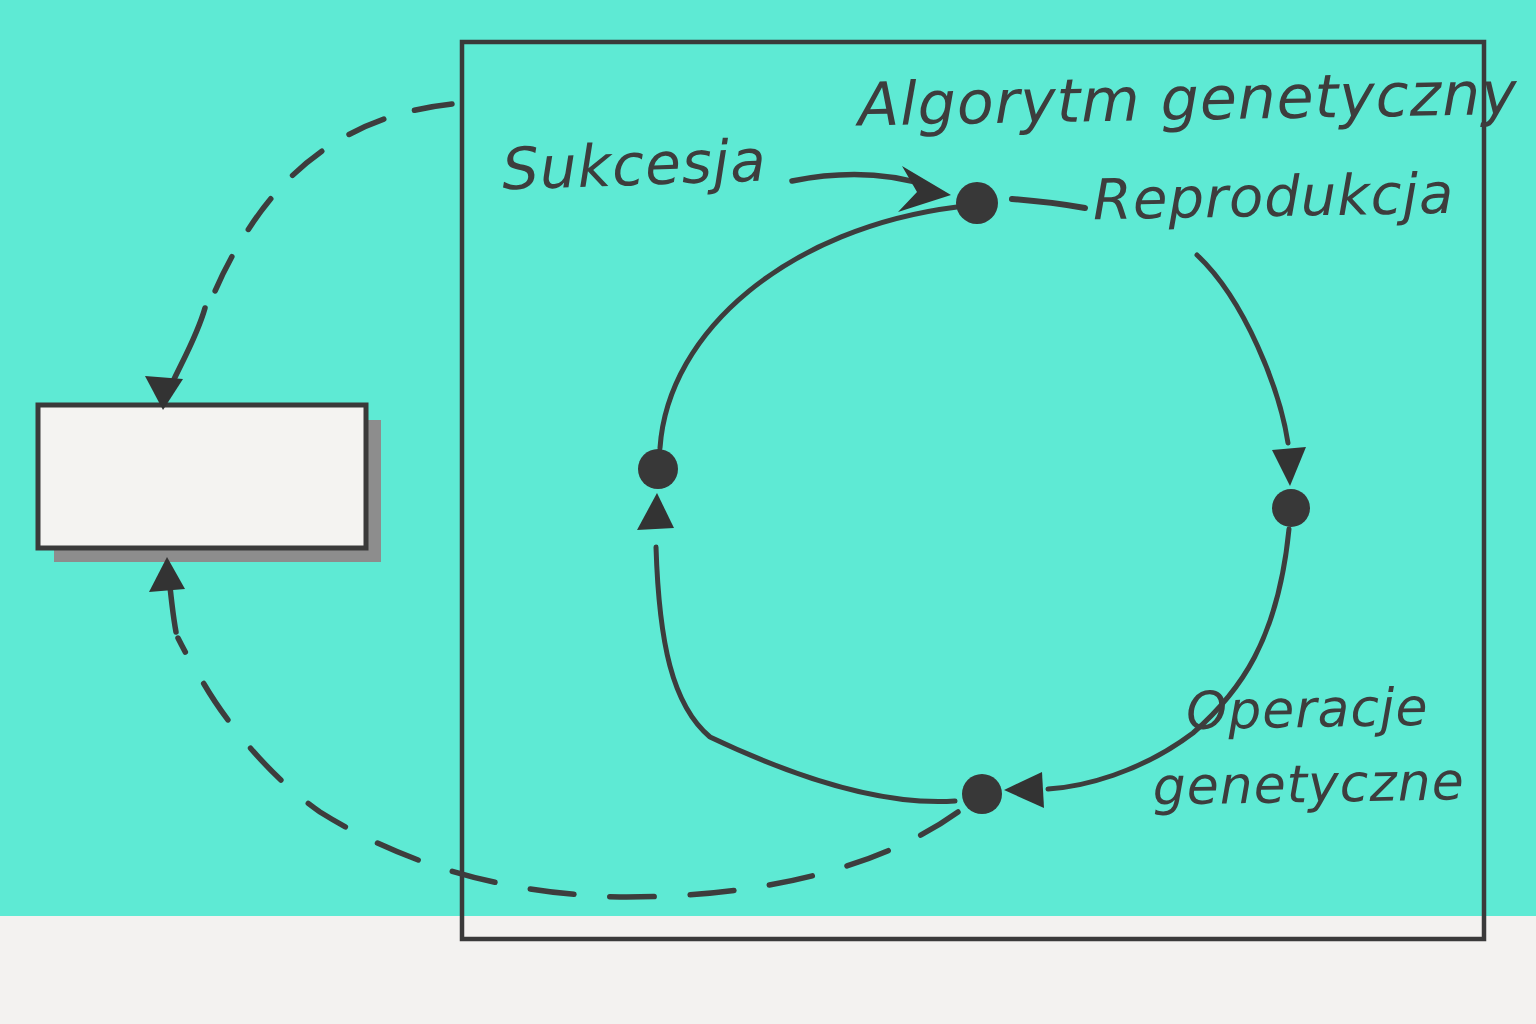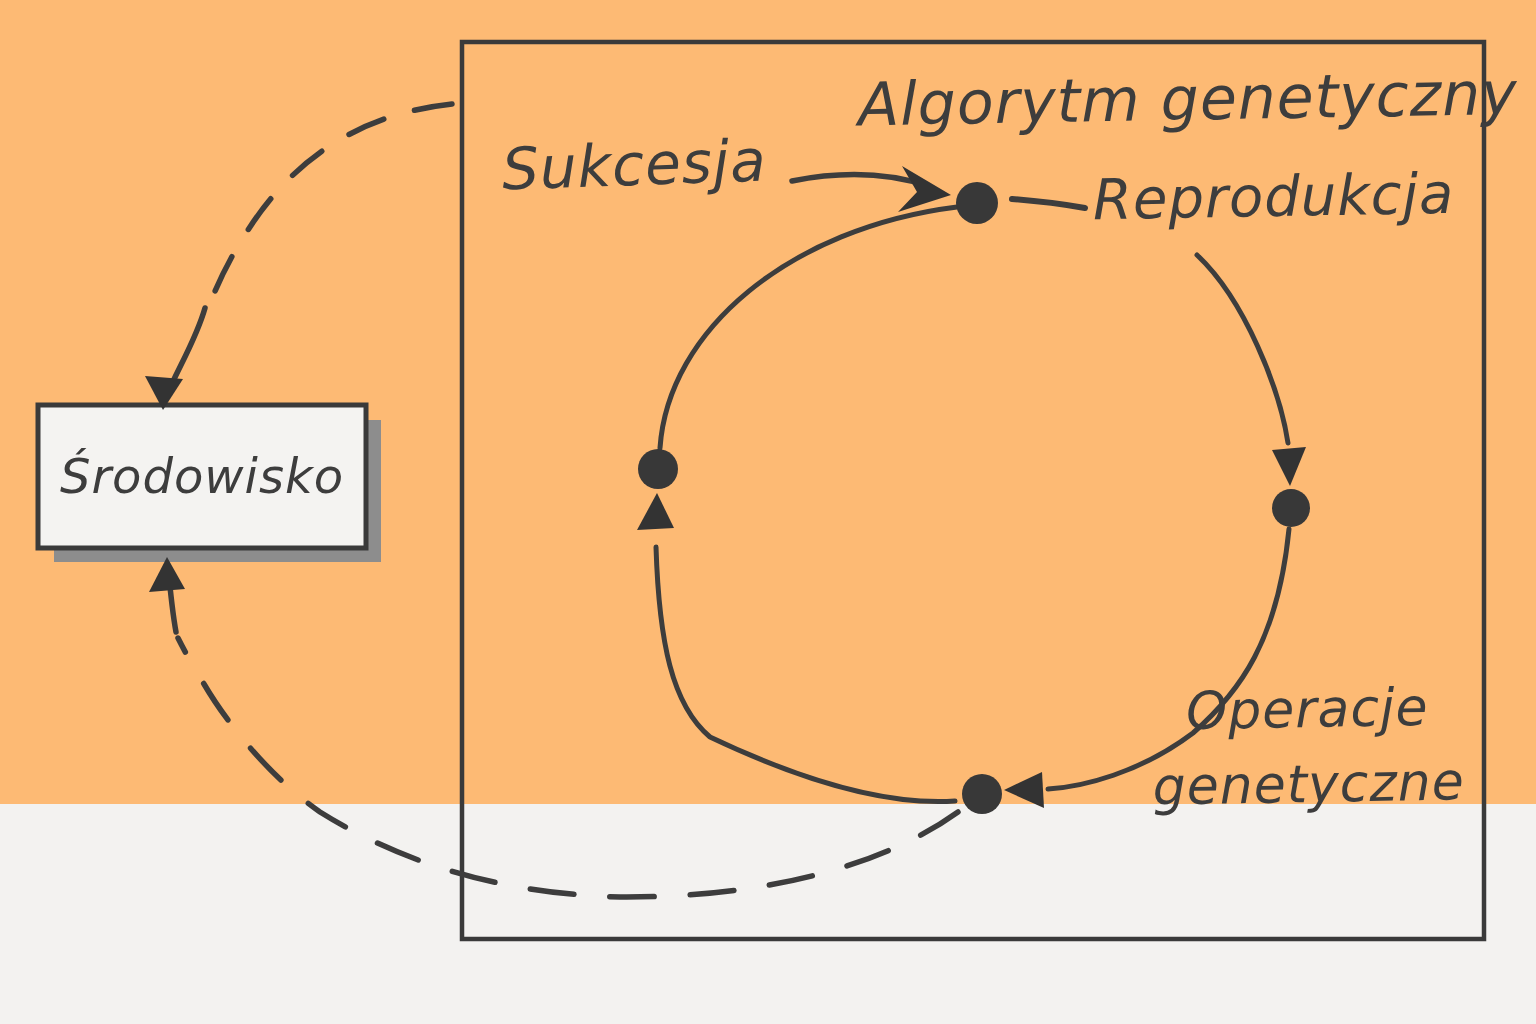--- a/index.html
+++ b/index.html
@@ -2,21 +2,21 @@
 <html><head>
 <meta charset="utf-8">
 <style>
   html,body{margin:0;padding:0;}
   body{
     width:1536px;height:1024px;overflow:hidden;
     background:#f3f2f0;
     font-family:"DejaVu Sans", sans-serif;
     color:#3d3d3d;
   }
-  .canvas{position:relative;width:1536px;height:804px;background:#fdba74;}
+  .canvas{position:relative;width:1536px;height:916px;background:#5eead4;}
   svg.layer{position:absolute;left:0;top:0;}
   .label{
     position:absolute;
     font-style:italic;
     color:#3d3d3d;
     letter-spacing:1px;
     white-space:nowrap;
     line-height:1.1;
   }
   .title{left:858px;top:66px;width:624px;text-align:center;font-size:60px;transform:rotate(-1deg);}
@@ -70,15 +70,14 @@
     <polygon points="167,557 149,592 185,589" fill="#333"></polygon>
   </svg>
 
   <div class="label title">Algorytm genetyczny</div>
   <div class="label sukcesja">Sukcesja</div>
   <div class="label reprodukcja">Reprodukcja</div>
   <div class="label operacje">
     <span>Operacje</span><br>
     <span>genetyczne</span>
   </div>
-  <div class="label srodowisko-label">Środowisko</div>
 
 </div>
 
 </body></html>

